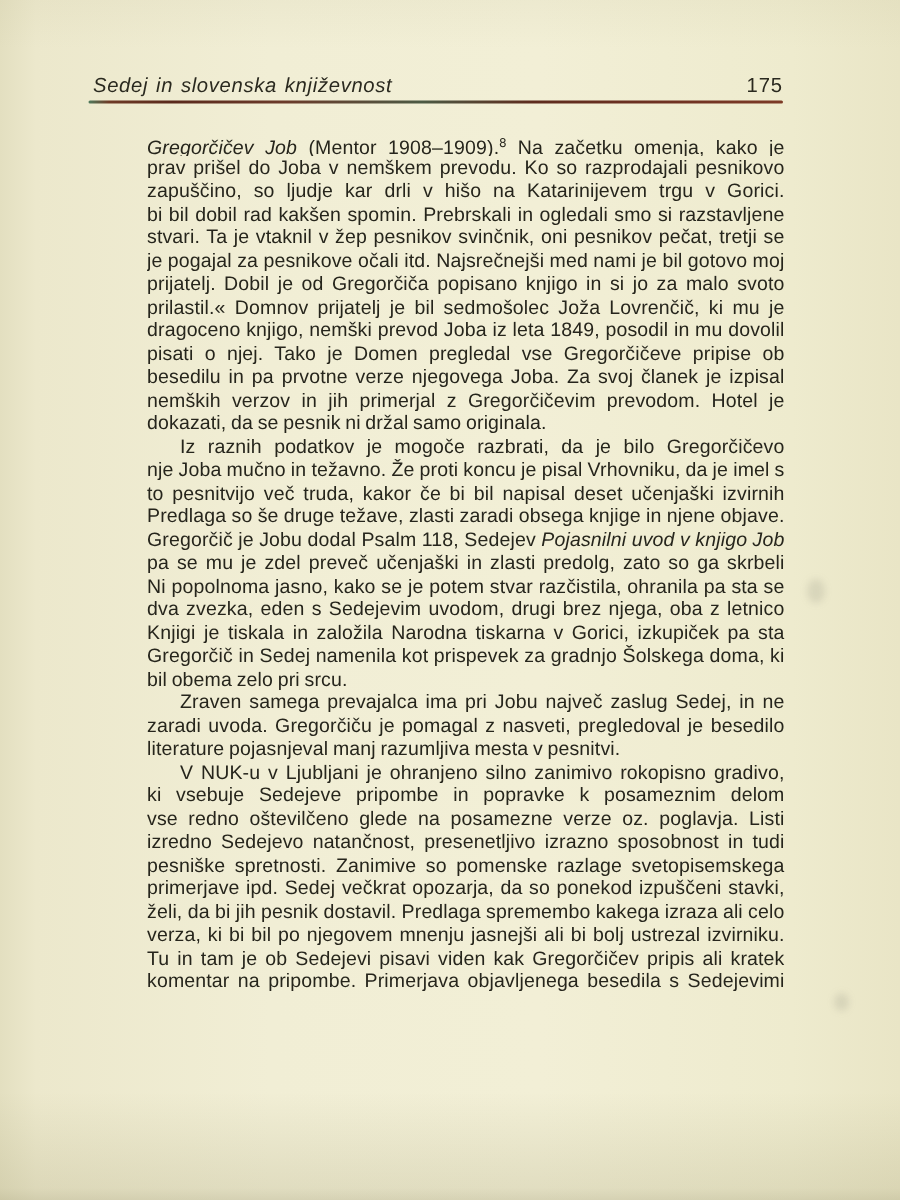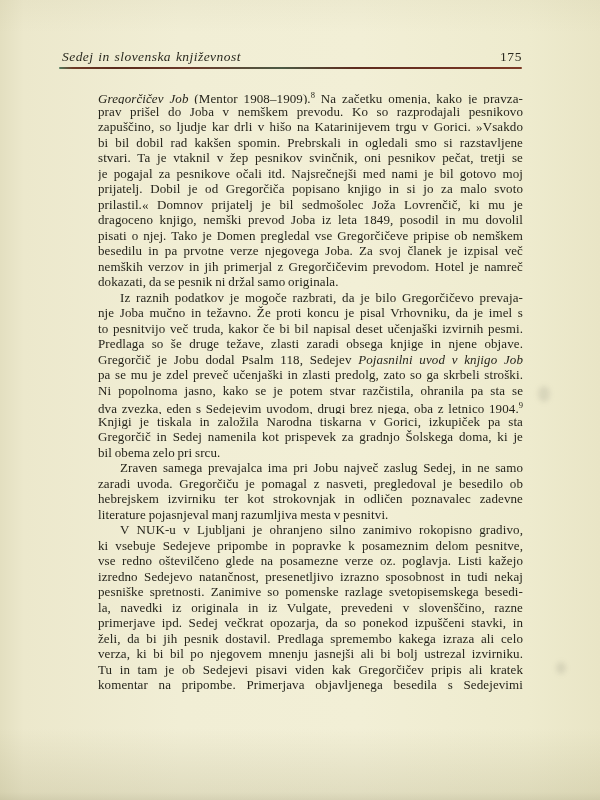--- a/index.html
+++ b/index.html
@@ -10,21 +10,21 @@
     overflow: hidden;
   }
   .page {
     position: relative;
     width: 600px;
     height: 800px;
     background:
       linear-gradient(180deg, rgba(190,184,146,0.10) 0%, rgba(190,184,146,0) 4%, rgba(190,184,146,0) 91%, rgba(166,160,118,0.22) 99%, rgba(150,144,104,0.30) 100%),
       linear-gradient(90deg, #e3dfc0 0%, #ecE8cc 4%, #f1eed5 30%, #f2efd6 60%, #eeebce 88%, #e9e5c6 100%);
     background-color: #f0edd3;
-    font-family: Liberation Serif, serif;
+    font-family: Liberation Sans, sans-serif;
     color: #2b2a21;
   }
   .header-row {
     position: absolute;
     left: 62px;
     top: 50px;
     width: 460px;
     display: flex;
     justify-content: space-between;
     align-items: baseline;
@@ -122,30 +122,28 @@
         <div class="line"><span>pa se mu je zdel preveč učenjaški in zlasti predolg, zato so ga skrbeli stroški.</span></div>
         <div class="line"><span>Ni popolnoma jasno, kako se je potem stvar razčistila, ohranila pa sta se</span></div>
         <div class="line"><span>dva zvezka, eden s Sedejevim uvodom, drugi brez njega, oba z letnico 1904.</span><span class="sup">9</span></div>
         <div class="line"><span>Knjigi je tiskala in založila Narodna tiskarna v Gorici, izkupiček pa sta</span></div>
         <div class="line"><span>Gregorčič in Sedej namenila kot prispevek za gradnjo Šolskega doma, ki je</span></div>
         <div class="line final"><span>bil obema zelo pri srcu.</span></div>
       </div>
       <div class="para indent">
         <div class="line"><span>Zraven samega prevajalca ima pri Jobu največ zaslug Sedej, in ne samo</span></div>
         <div class="line"><span>zaradi uvoda. Gregorčiču je pomagal z nasveti, pregledoval je besedilo ob</span></div>
-        <div class="line"><span>hebrejskem izvirniku ter kot strokovnjak in odličen poznavalec zadevne</span></div>
         <div class="line final"><span>literature pojasnjeval manj razumljiva mesta v pesnitvi.</span></div>
       </div>
       <div class="para indent">
         <div class="line"><span>V NUK-u v Ljubljani je ohranjeno silno zanimivo rokopisno gradivo,</span></div>
         <div class="line"><span>ki vsebuje Sedejeve pripombe in popravke k posameznim delom pesnitve,</span></div>
         <div class="line"><span>vse redno oštevilčeno glede na posamezne verze oz. poglavja. Listi kažejo</span></div>
         <div class="line"><span>izredno Sedejevo natančnost, presenetljivo izrazno sposobnost in tudi nekaj</span></div>
         <div class="line"><span>pesniške spretnosti. Zanimive so pomenske razlage svetopisemskega besedi-</span></div>
-        <div class="line"><span>la, navedki iz originala in iz Vulgate, prevedeni v slovenščino, razne</span></div>
         <div class="line"><span>primerjave ipd. Sedej večkrat opozarja, da so ponekod izpuščeni stavki, in</span></div>
         <div class="line"><span>želi, da bi jih pesnik dostavil. Predlaga spremembo kakega izraza ali celo</span></div>
         <div class="line"><span>verza, ki bi bil po njegovem mnenju jasnejši ali bi bolj ustrezal izvirniku.</span></div>
         <div class="line"><span>Tu in tam je ob Sedejevi pisavi viden kak Gregorčičev pripis ali kratek</span></div>
         <div class="line"><span>komentar na pripombe. Primerjava objavljenega besedila s Sedejevimi</span></div>
       </div>
     </div>
   <div class="smudge s1"></div>
   <div class="smudge s2"></div>
 </div>

